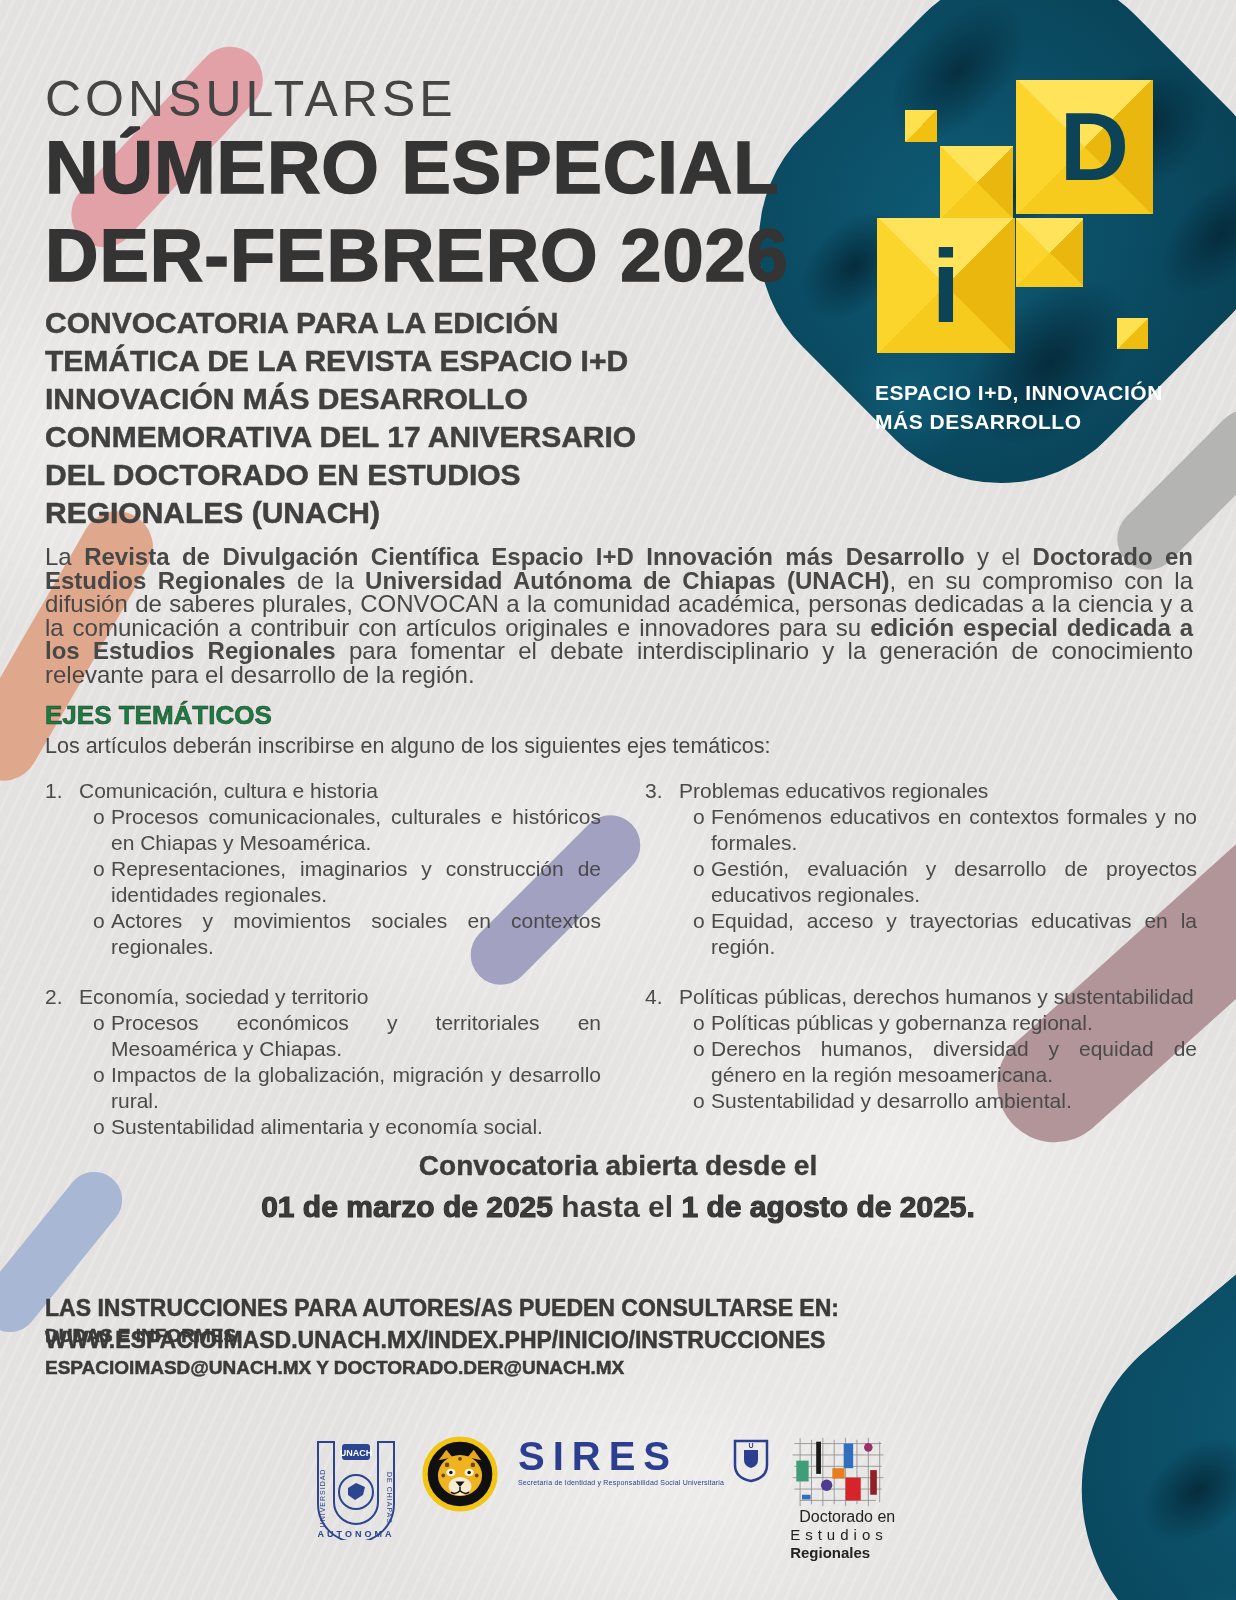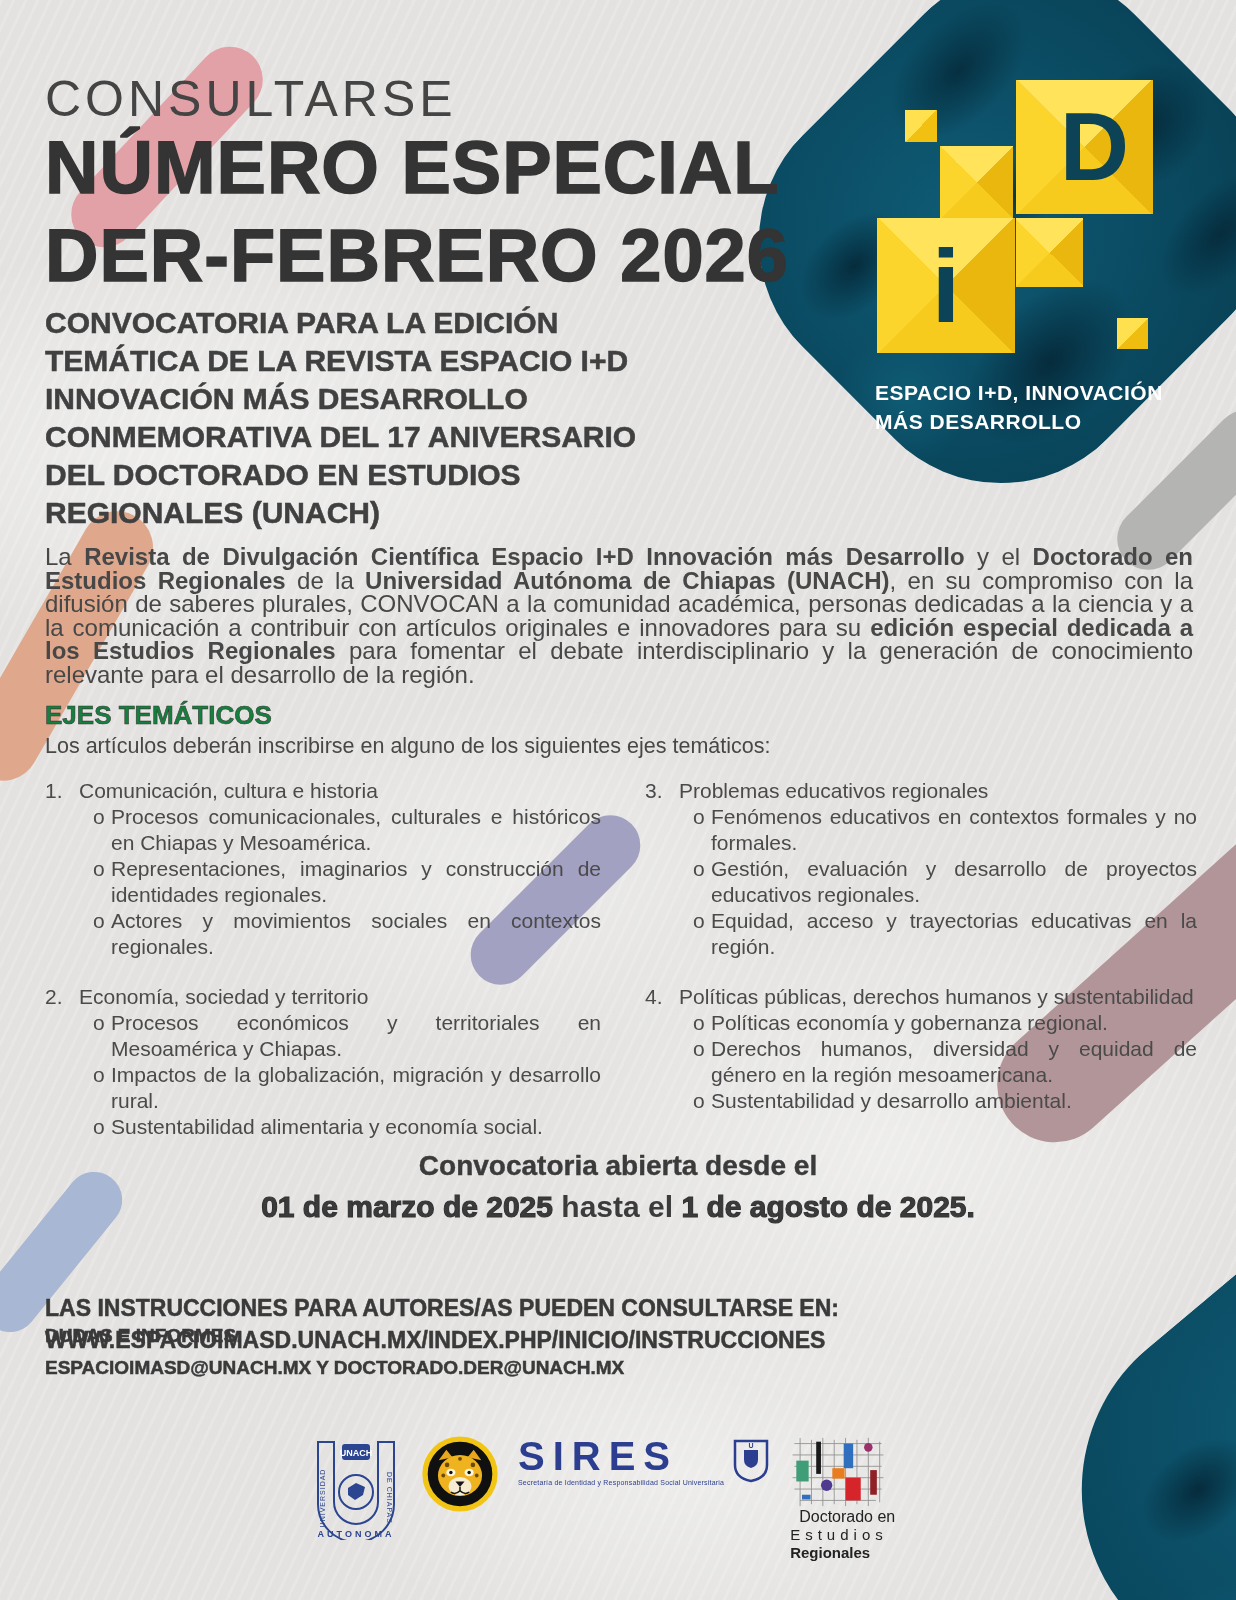--- a/index.html
+++ b/index.html
@@ -184,21 +184,21 @@
           <span class="bt">Equidad, acceso y trayectorias educativas en la región.</span>
         </div>
       </div>
       <div class="item">
         <div class="item-title">
           <span class="inum">4.</span>
           <span>Políticas públicas, derechos humanos y sustentabilidad</span>
         </div>
         <div class="bullet">
           <span class="bm">o</span>
-          <span class="bt">Políticas economía y gobernanza regional.</span>
+          <span class="bt">Políticas públicas y gobernanza regional.</span>
         </div>
         <div class="bullet">
           <span class="bm">o</span>
           <span class="bt">Derechos humanos, diversidad y equidad de género en la región mesoamericana.</span>
         </div>
         <div class="bullet">
           <span class="bm">o</span>
           <span class="bt">Sustentabilidad y desarrollo ambiental.</span>
         </div>
       </div>

